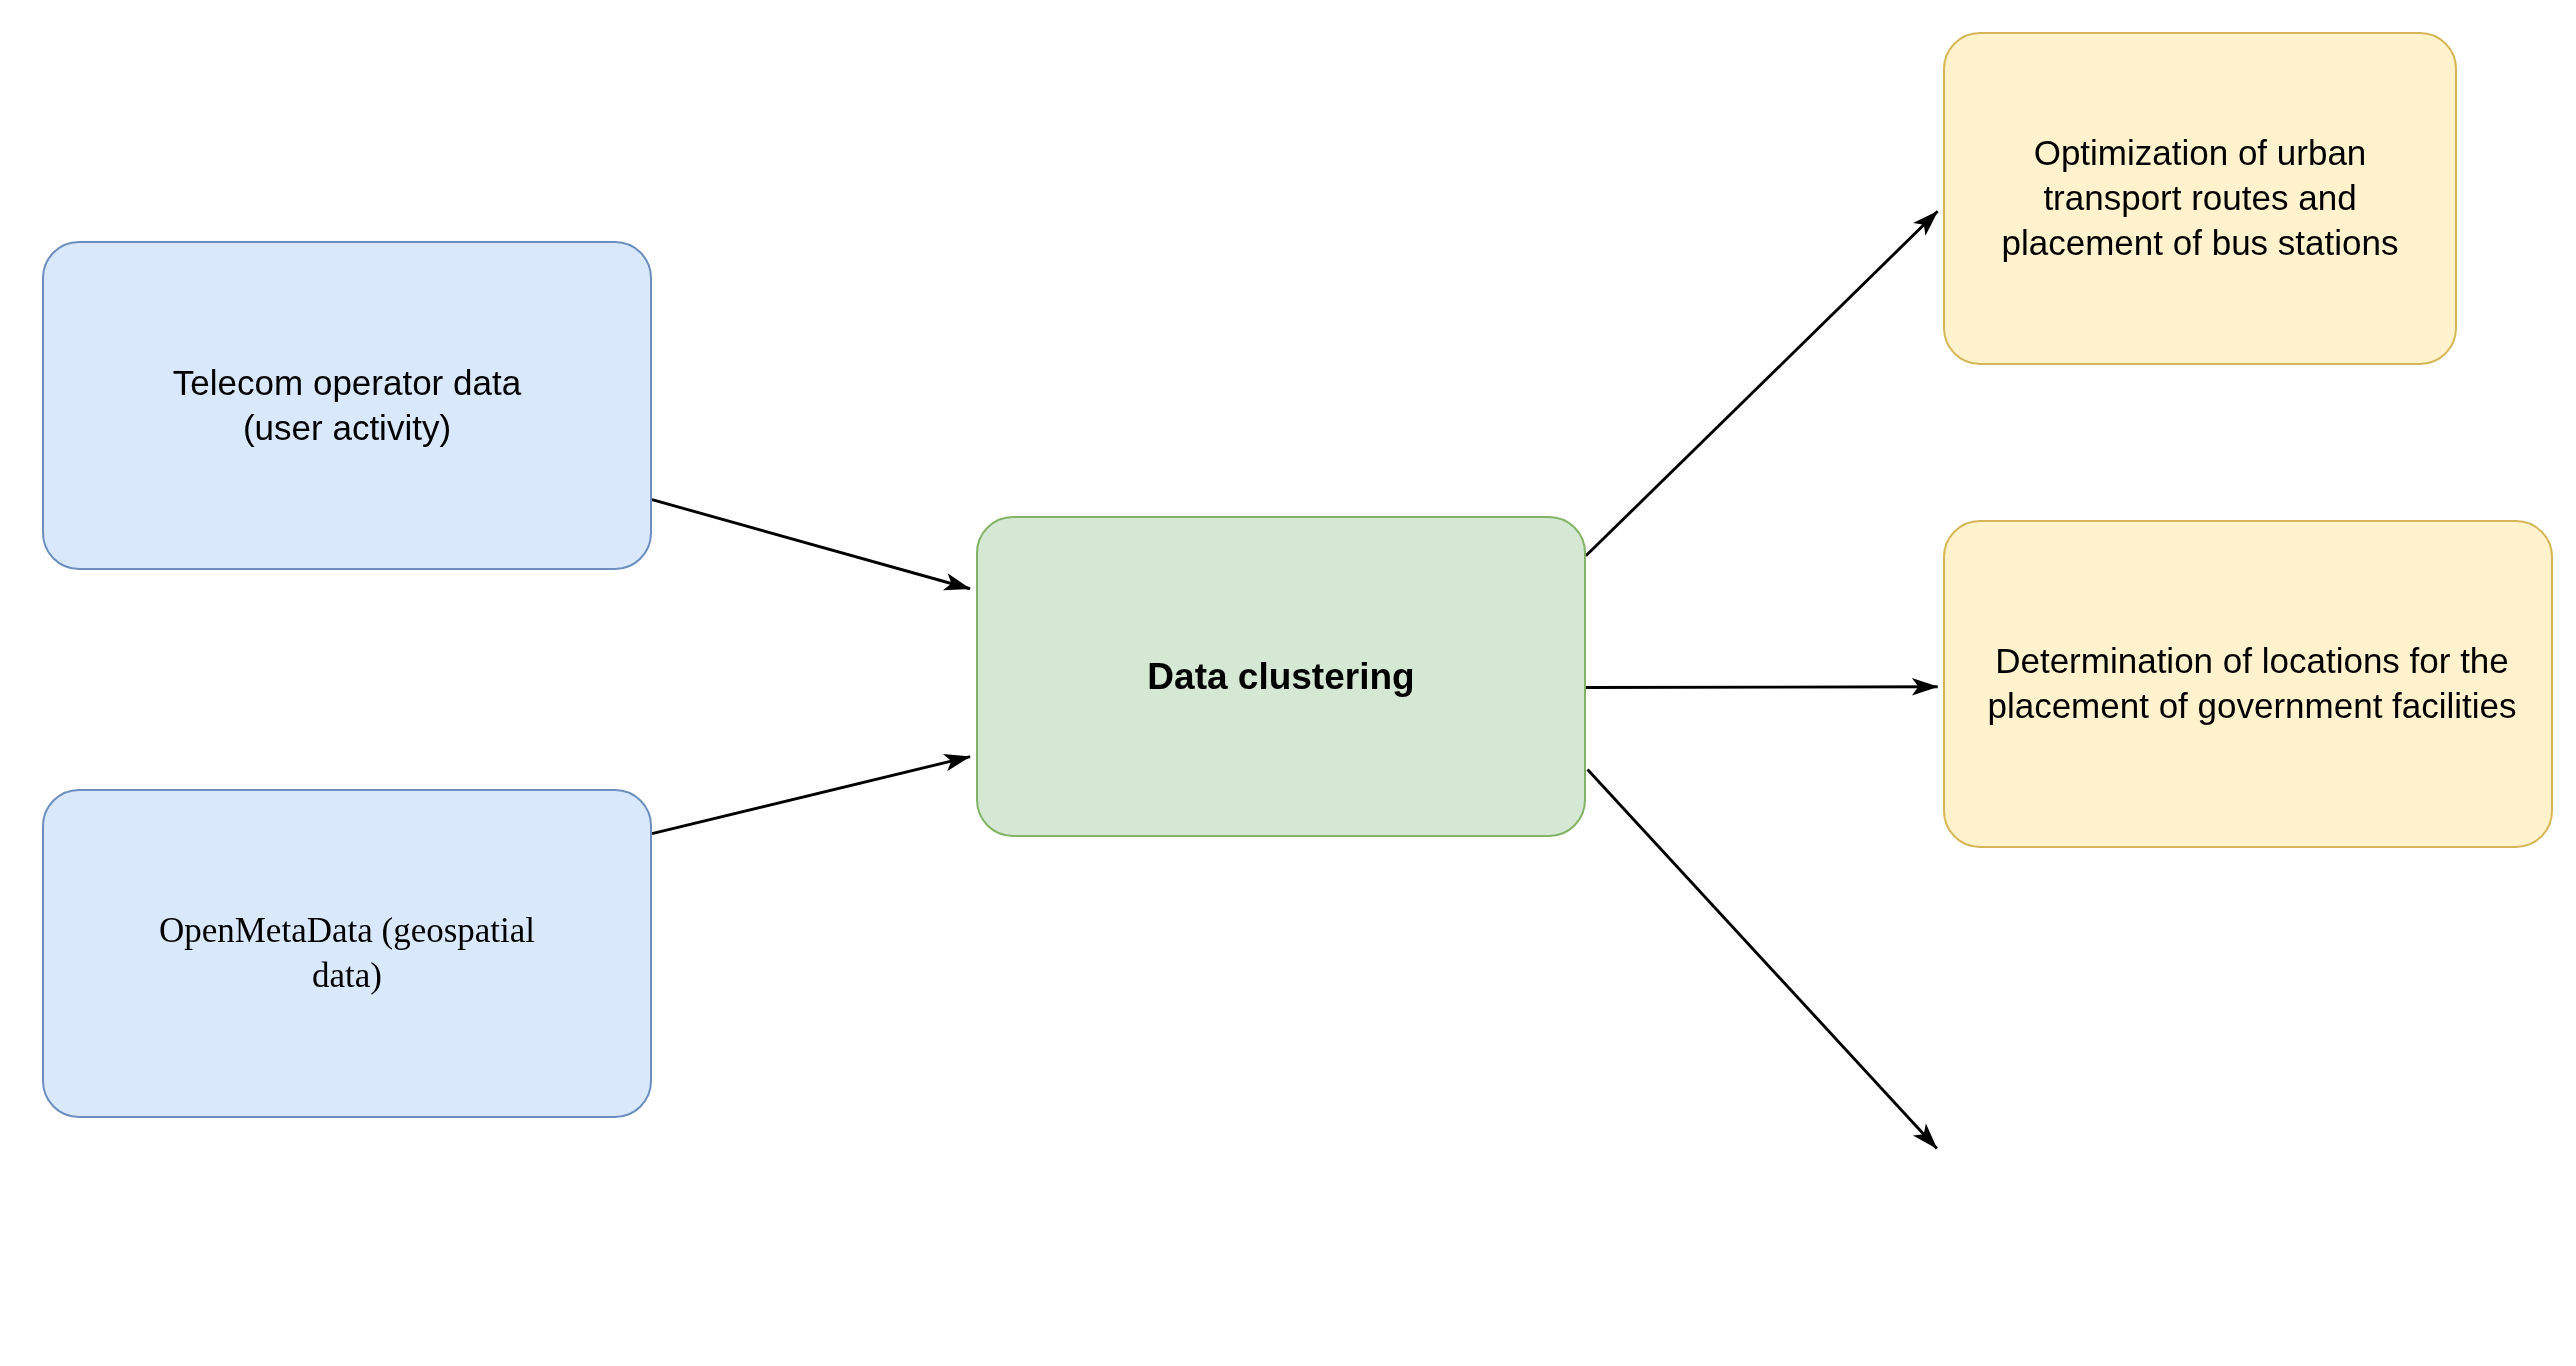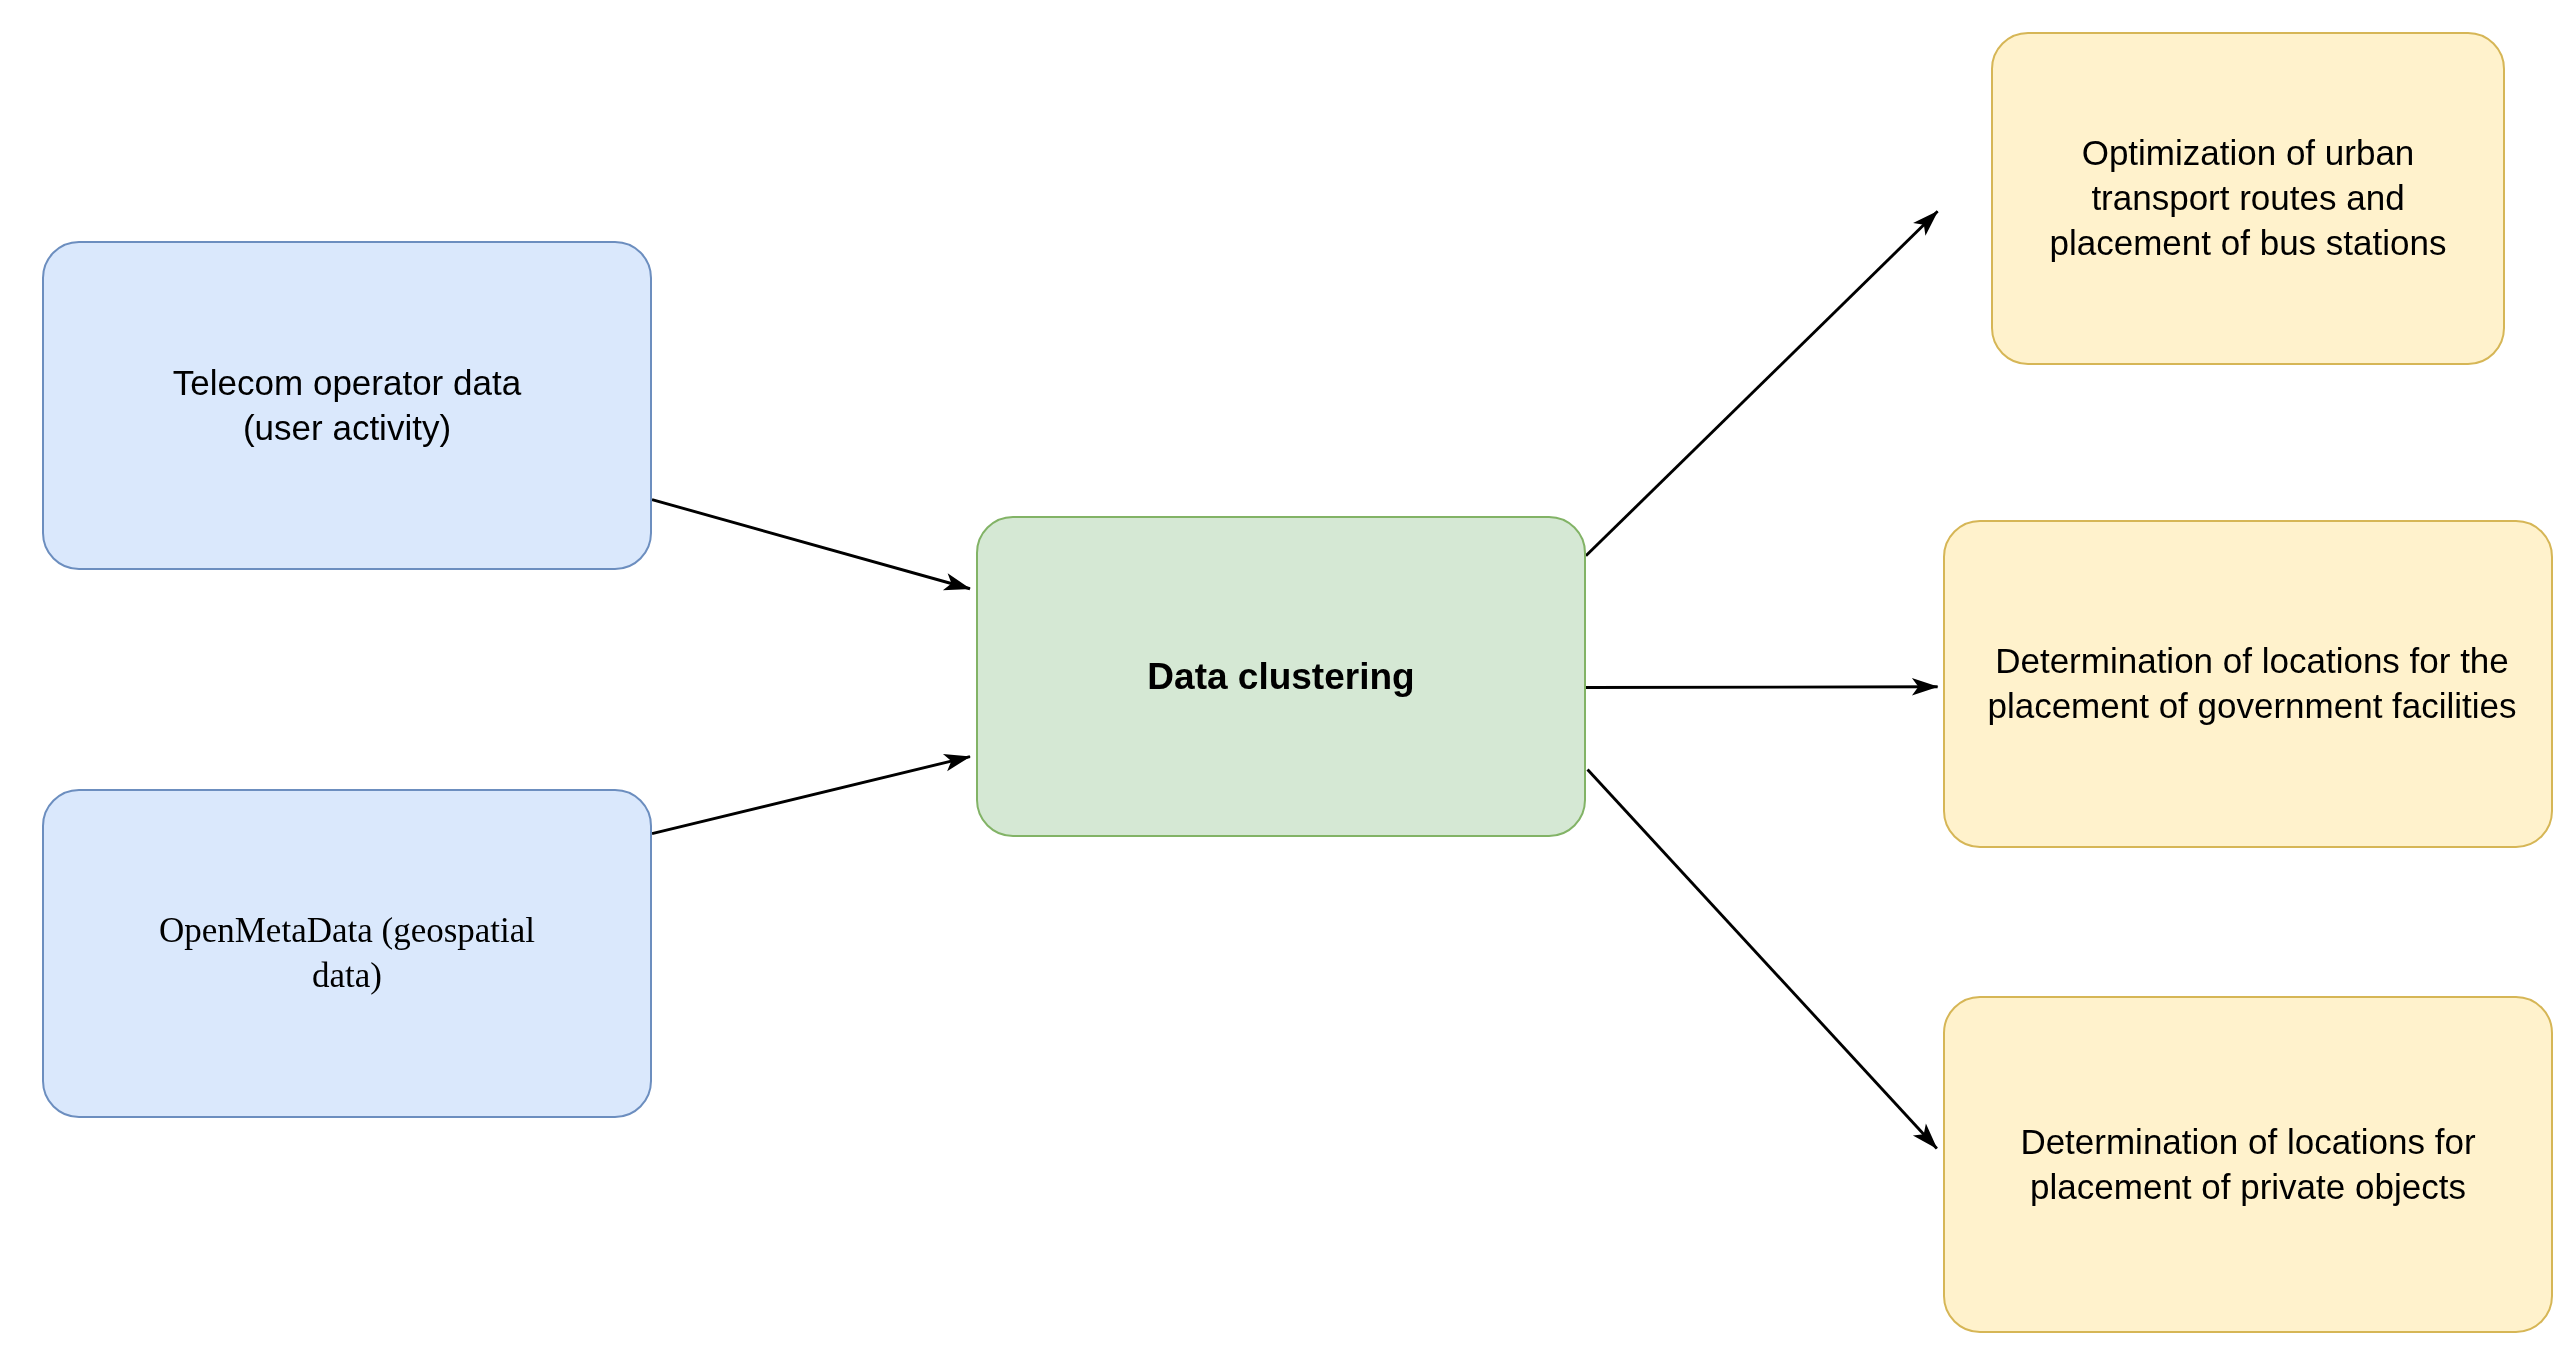--- a/index.html
+++ b/index.html
@@ -52,21 +52,21 @@
   #node-telecom .label        { max-width: 401px; }
   #node-openmetadata .label   { max-width: 385px; }
   #node-transport .label      { max-width: 450px; }
   #node-government .label     { max-width: 546px; }
   #node-private .label        { max-width: 546px; }
 
   
   #node-telecom      { left: 42px;   top: 241px;  width: 610px; height: 329px; }
   #node-openmetadata { left: 42px;   top: 789px;  width: 610px; height: 329px; }
   #node-clustering   { left: 976px; top: 516px;  width: 610px; height: 321px; }
-  #node-transport    { left: 1943px; top: 32px;   width: 514px; height: 333px; margin-left: 48px; }
+  #node-transport    { left: 1943px; top: 32px;   width: 514px; height: 333px; }
   #node-government   { left: 1943px; top: 520px;  width: 610px; height: 328px; padding-left: 8px; }
   #node-private      { left: 1943px; top: 996px; width: 610px; height: 337px; }
 </style>
 </head>
 <body>
 
 <div class="canvas" style="background: rgb(255, 255, 255); color: rgb(0, 0, 0);">
 
   <svg class="edges" viewBox="0 0 3208 1702" xmlns="http://www.w3.org/2000/svg">
     <defs>
@@ -94,18 +94,15 @@
   </div>
 
   <div class="node output" id="node-transport" style="background: rgb(255, 242, 204); border-color: rgb(214, 182, 86);">
     <span class="label">Optimization of urban transport routes and placement of bus stations</span>
   </div>
 
   <div class="node output" id="node-government" style="background: rgb(255, 242, 204); border-color: rgb(214, 182, 86);">
     <span class="label">Determination of locations for the placement of government facilities</span>
   </div>
 
-  <div class="node output" id="node-private" style="background: rgb(255, 242, 204); border-color: rgb(214, 182, 86);">
-    <span class="label">Determination of locations for placement of private objects</span>
-  </div>
 
 </div>
 
 
 </body></html>

